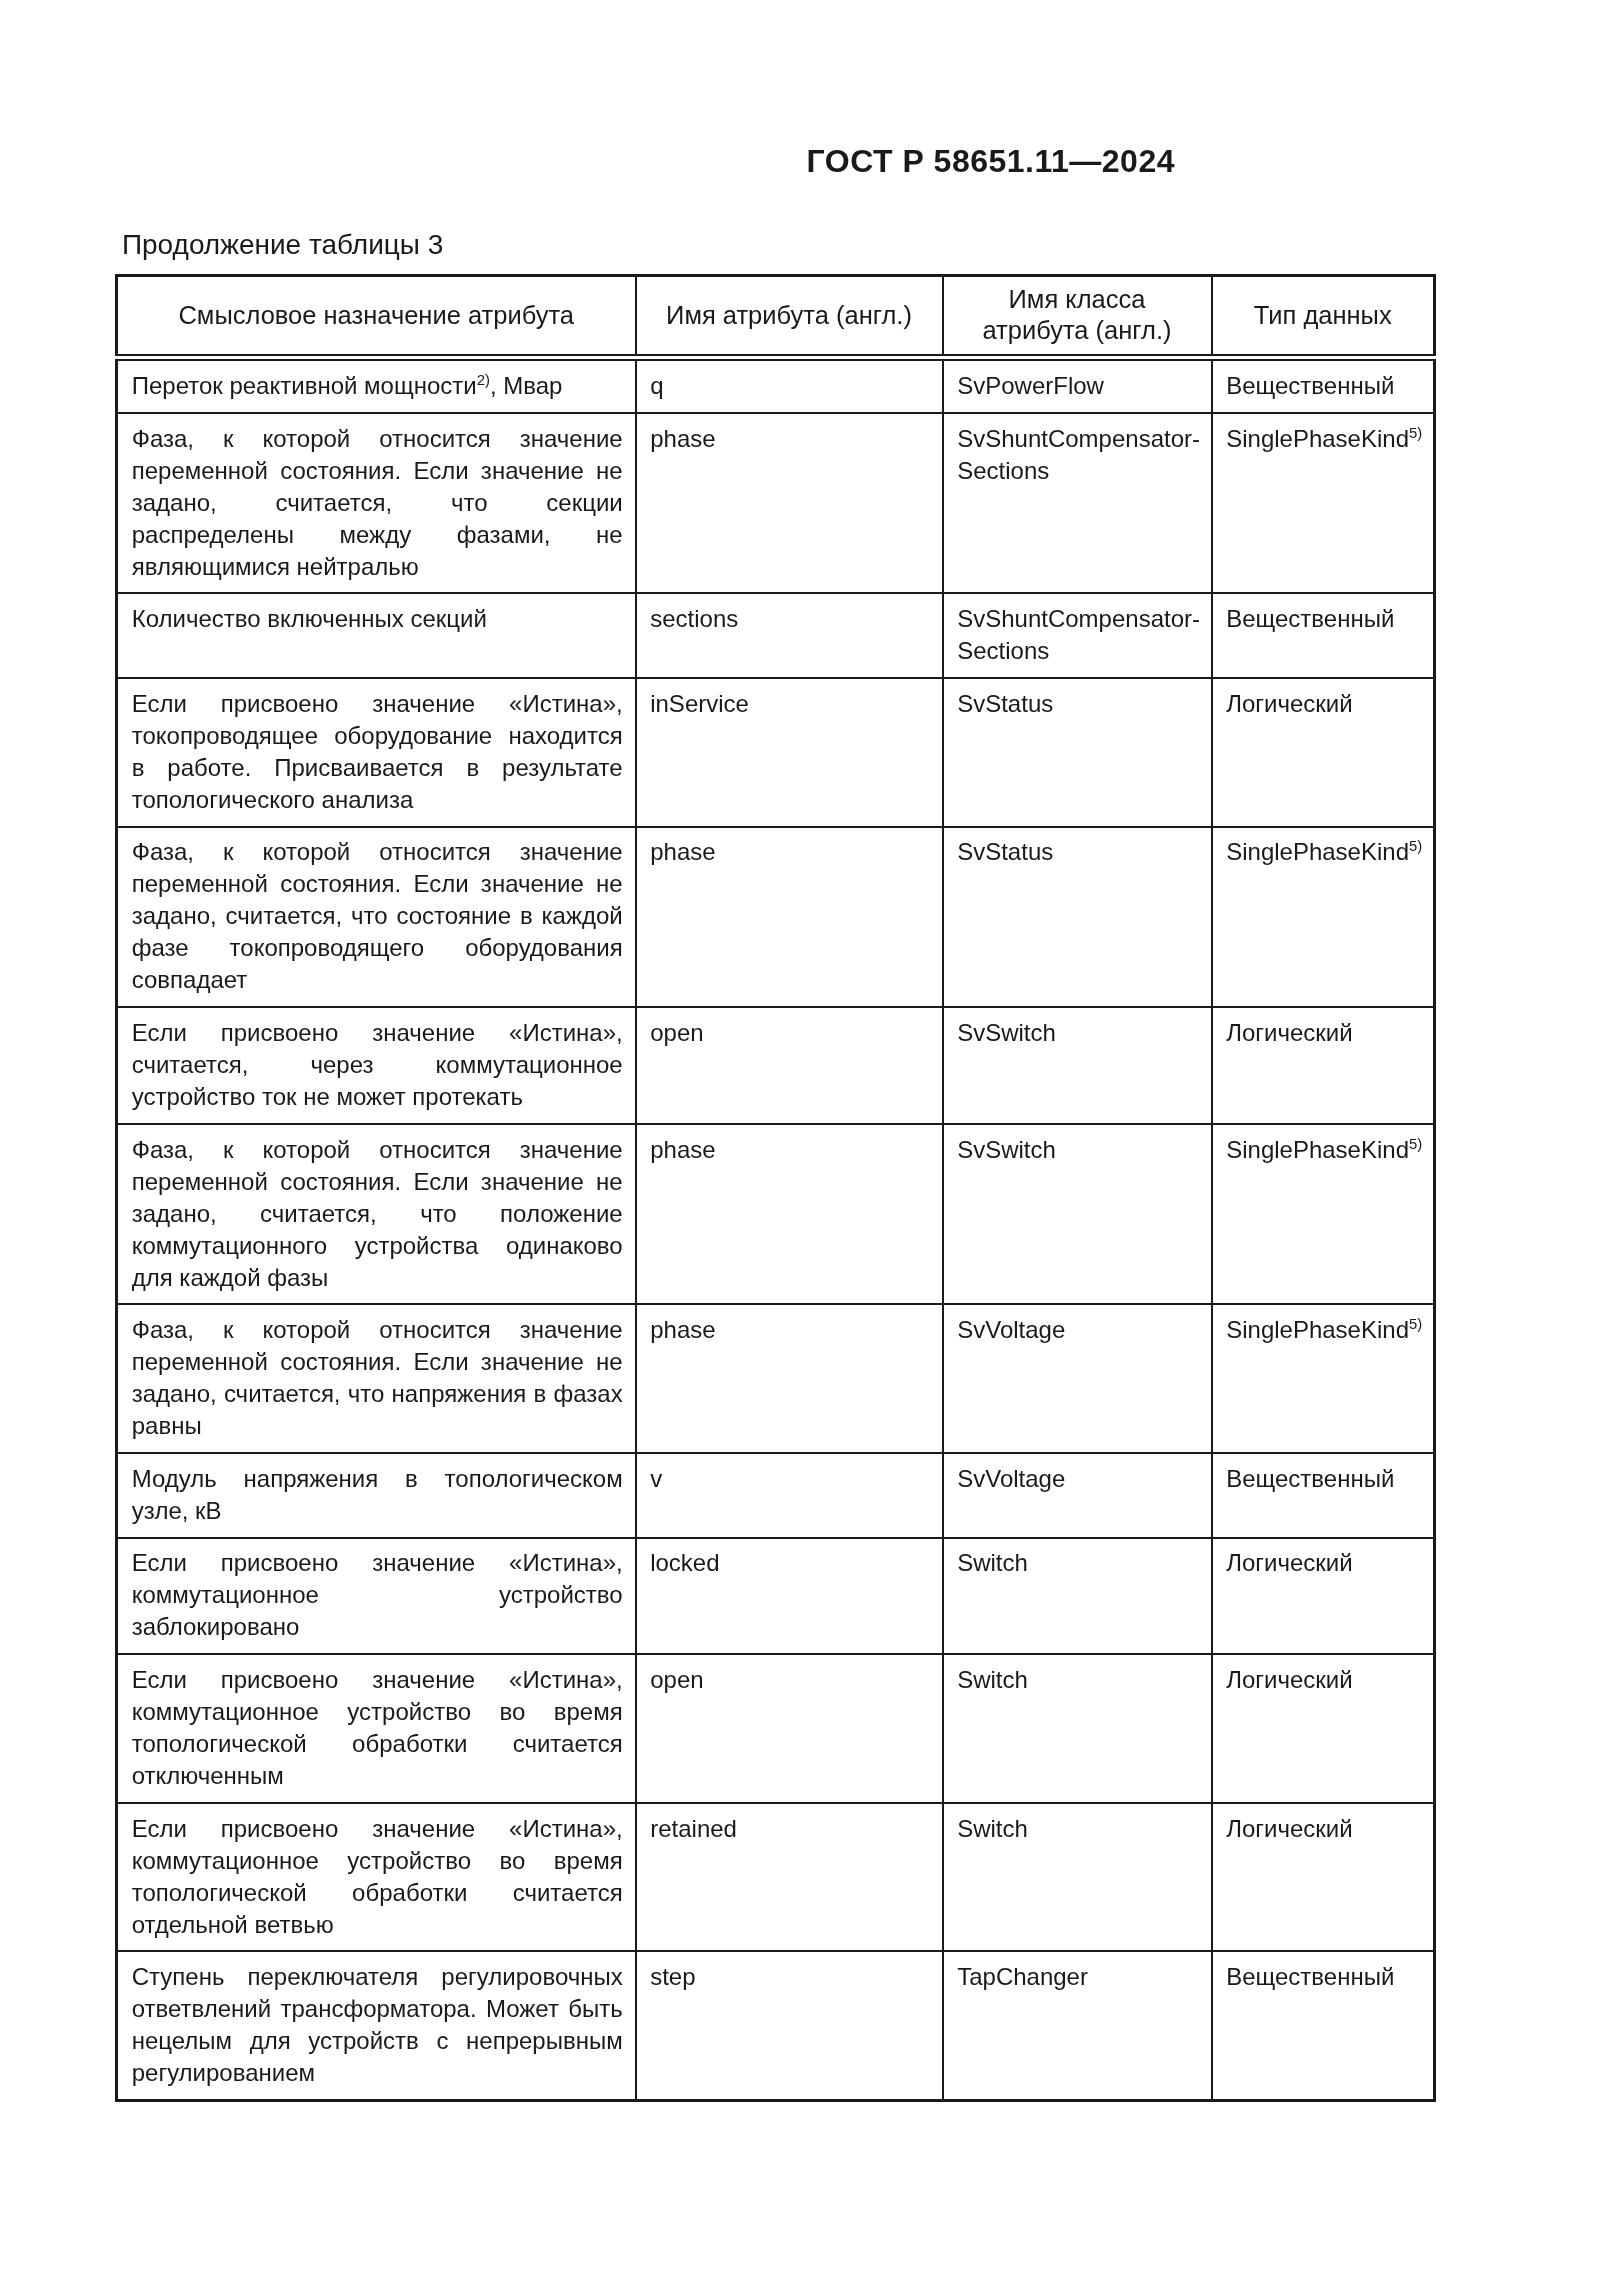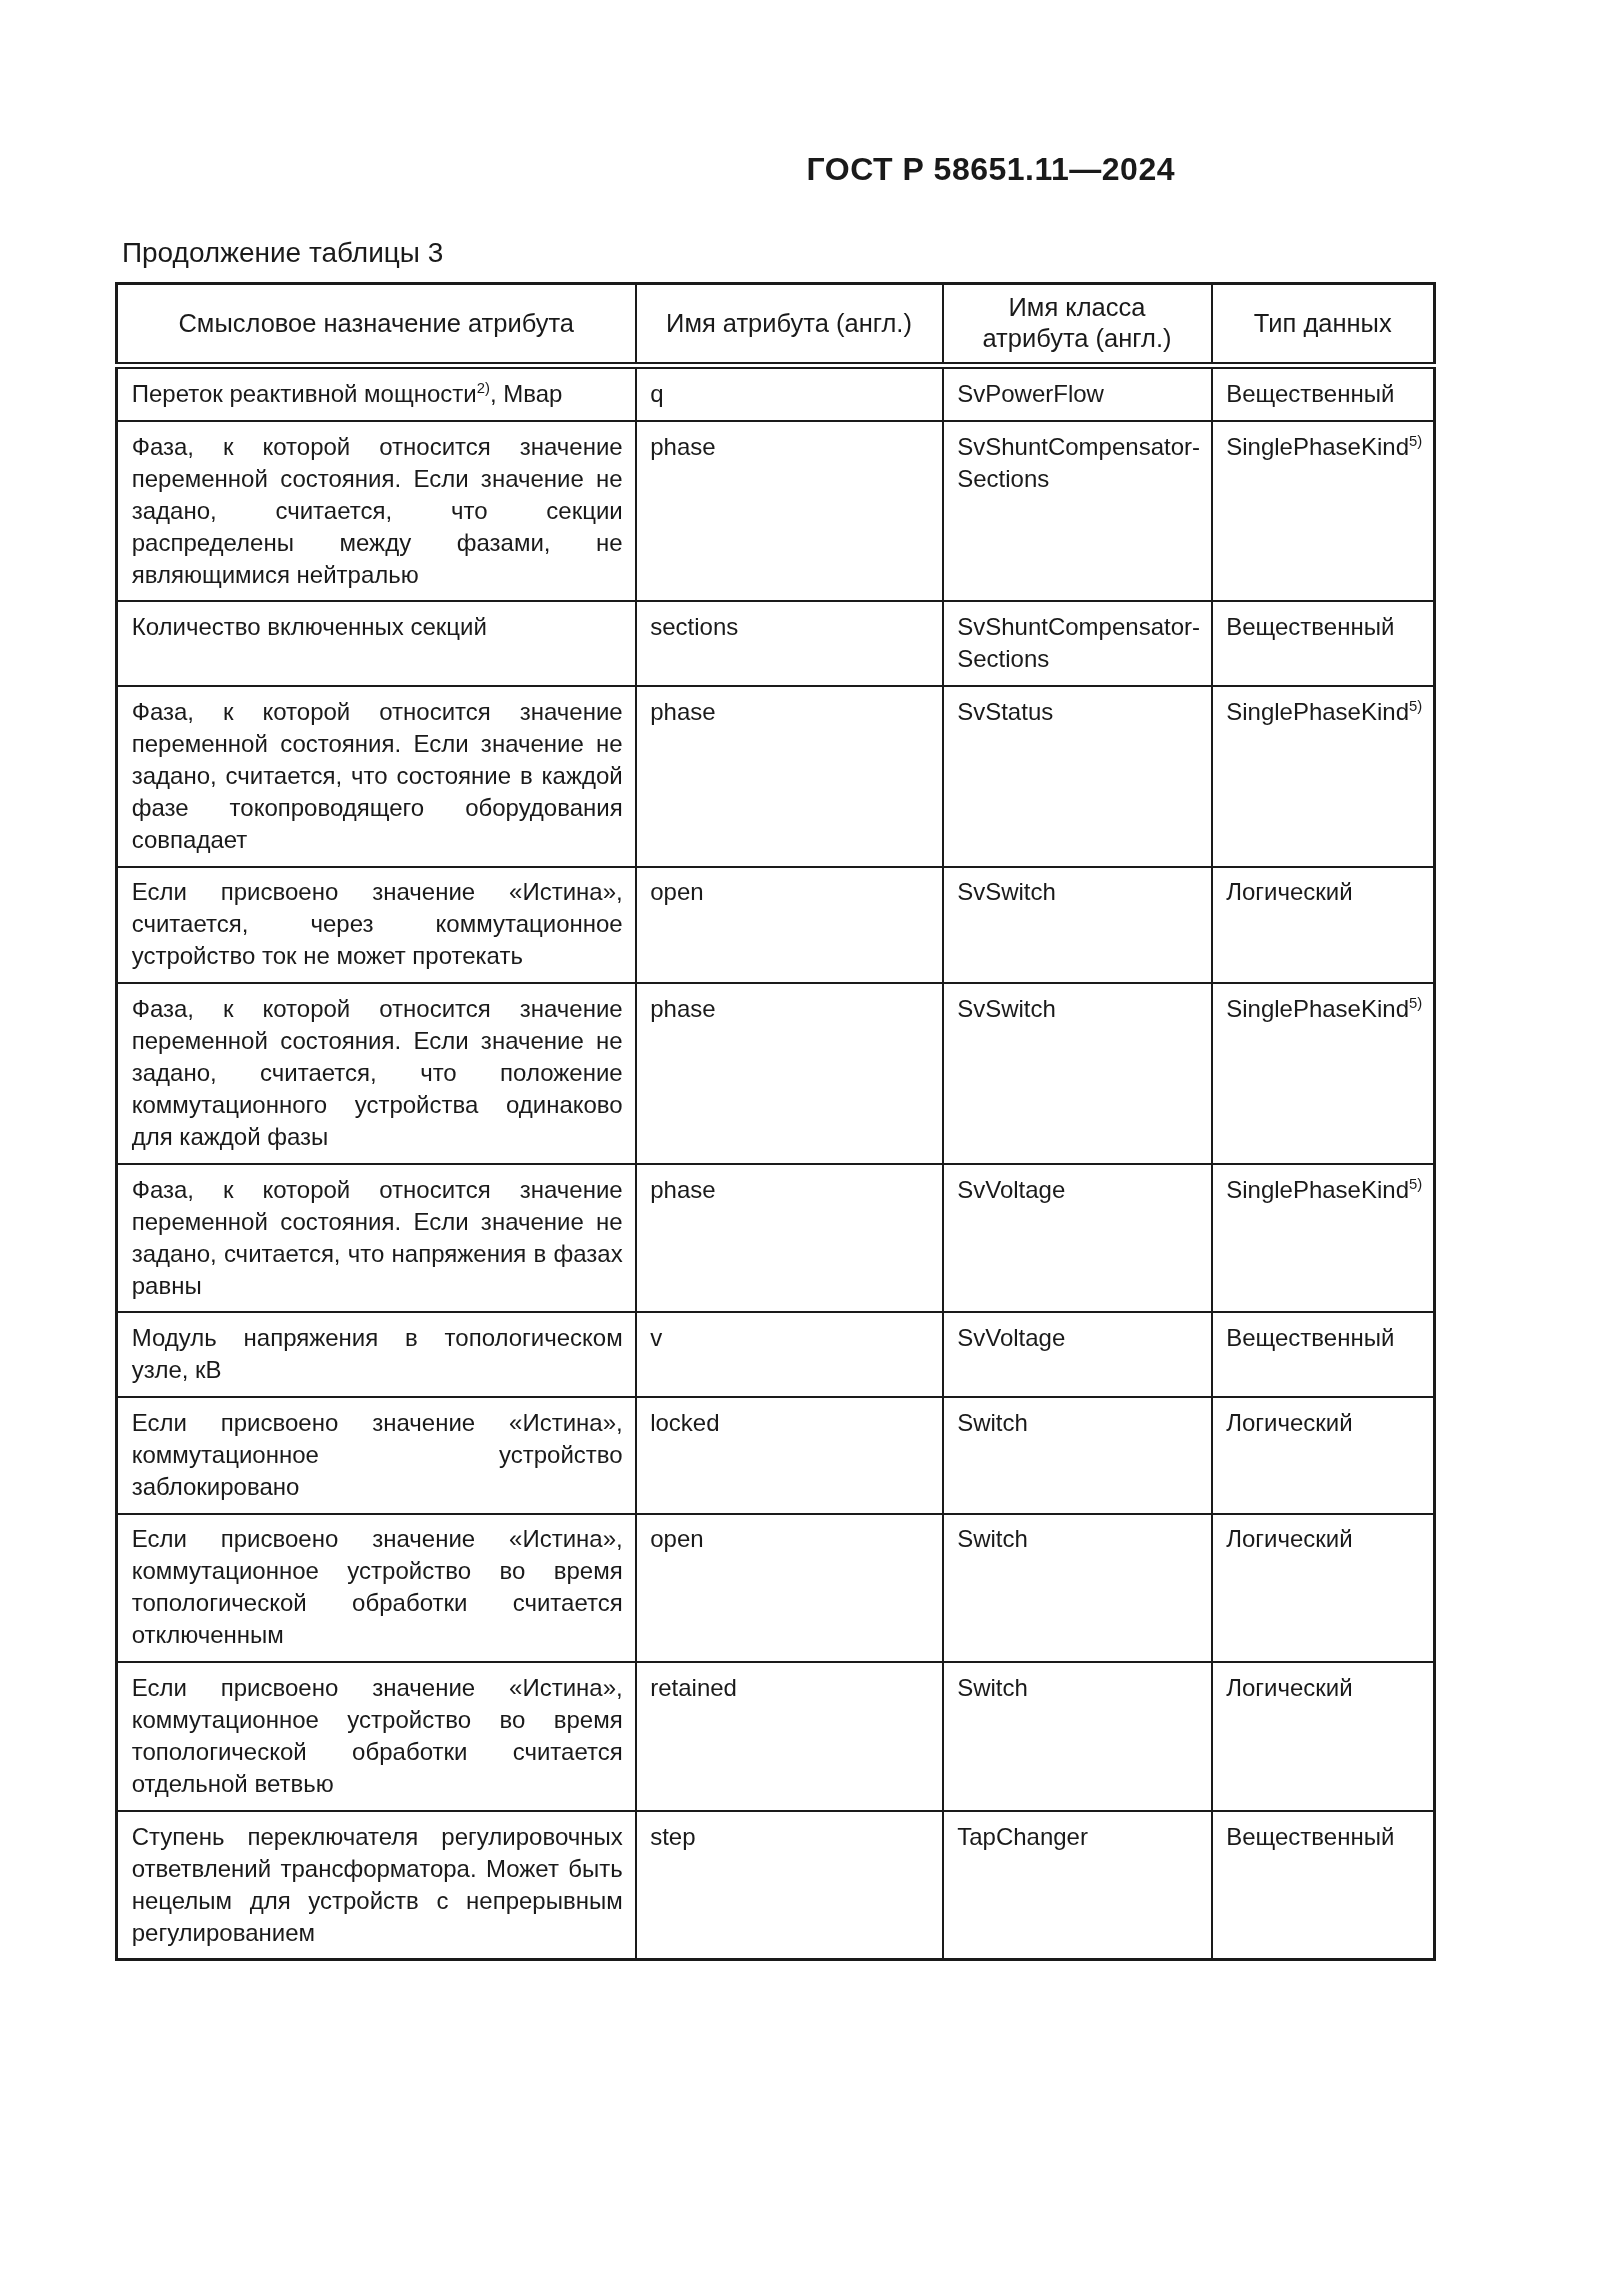--- a/index.html
+++ b/index.html
@@ -13,21 +13,20 @@
     font-family: "Liberation Sans", sans-serif;
     color: #1a1a1a;
     position: relative;
     overflow: hidden;
   }
   .content {
     position: absolute;
     left: 115px;
     top: 0;
     width: 1060px;
-    margin-top: 8px;
   }
   .doc-code {
     margin-top: 143px;
     text-align: right;
     font-weight: bold;
     font-size: 32px;
     letter-spacing: 0.5px;
   }
   .table-caption {
     margin-top: 49px;
@@ -110,20 +109,26 @@
     <td class="c-type"><span class="t">SinglePhaseKind</span><sup class="tsup">5)</sup></td>
   </tr>
 
   <tr>
     <td class="c-purpose"><span class="pre">Количество включенных секций</span></td>
     <td class="c-attr">sections</td>
     <td class="c-class">SvShuntCompensator-Sections</td>
     <td class="c-type"><span class="t">Вещественный</span></td>
   </tr>
 
+  <tr>
+    <td class="c-purpose"><span class="pre">Если присвоено значение «Истина», токопроводящее оборудование находится в работе. Присваивается в результате топологического анализа</span></td>
+    <td class="c-attr">inService</td>
+    <td class="c-class">SvStatus</td>
+    <td class="c-type"><span class="t">Логический</span></td>
+  </tr>
 
   <tr>
     <td class="c-purpose"><span class="pre">Фаза, к которой относится значение переменной состояния. Если значение не задано, считается, что состояние в каждой фазе токопроводящего оборудования совпадает</span></td>
     <td class="c-attr">phase</td>
     <td class="c-class">SvStatus</td>
     <td class="c-type"><span class="t">SinglePhaseKind</span><sup class="tsup">5)</sup></td>
   </tr>
 
   <tr>
     <td class="c-purpose"><span class="pre">Если присвоено значение «Истина», считается, через коммутационное устройство ток не может протекать</span></td>

